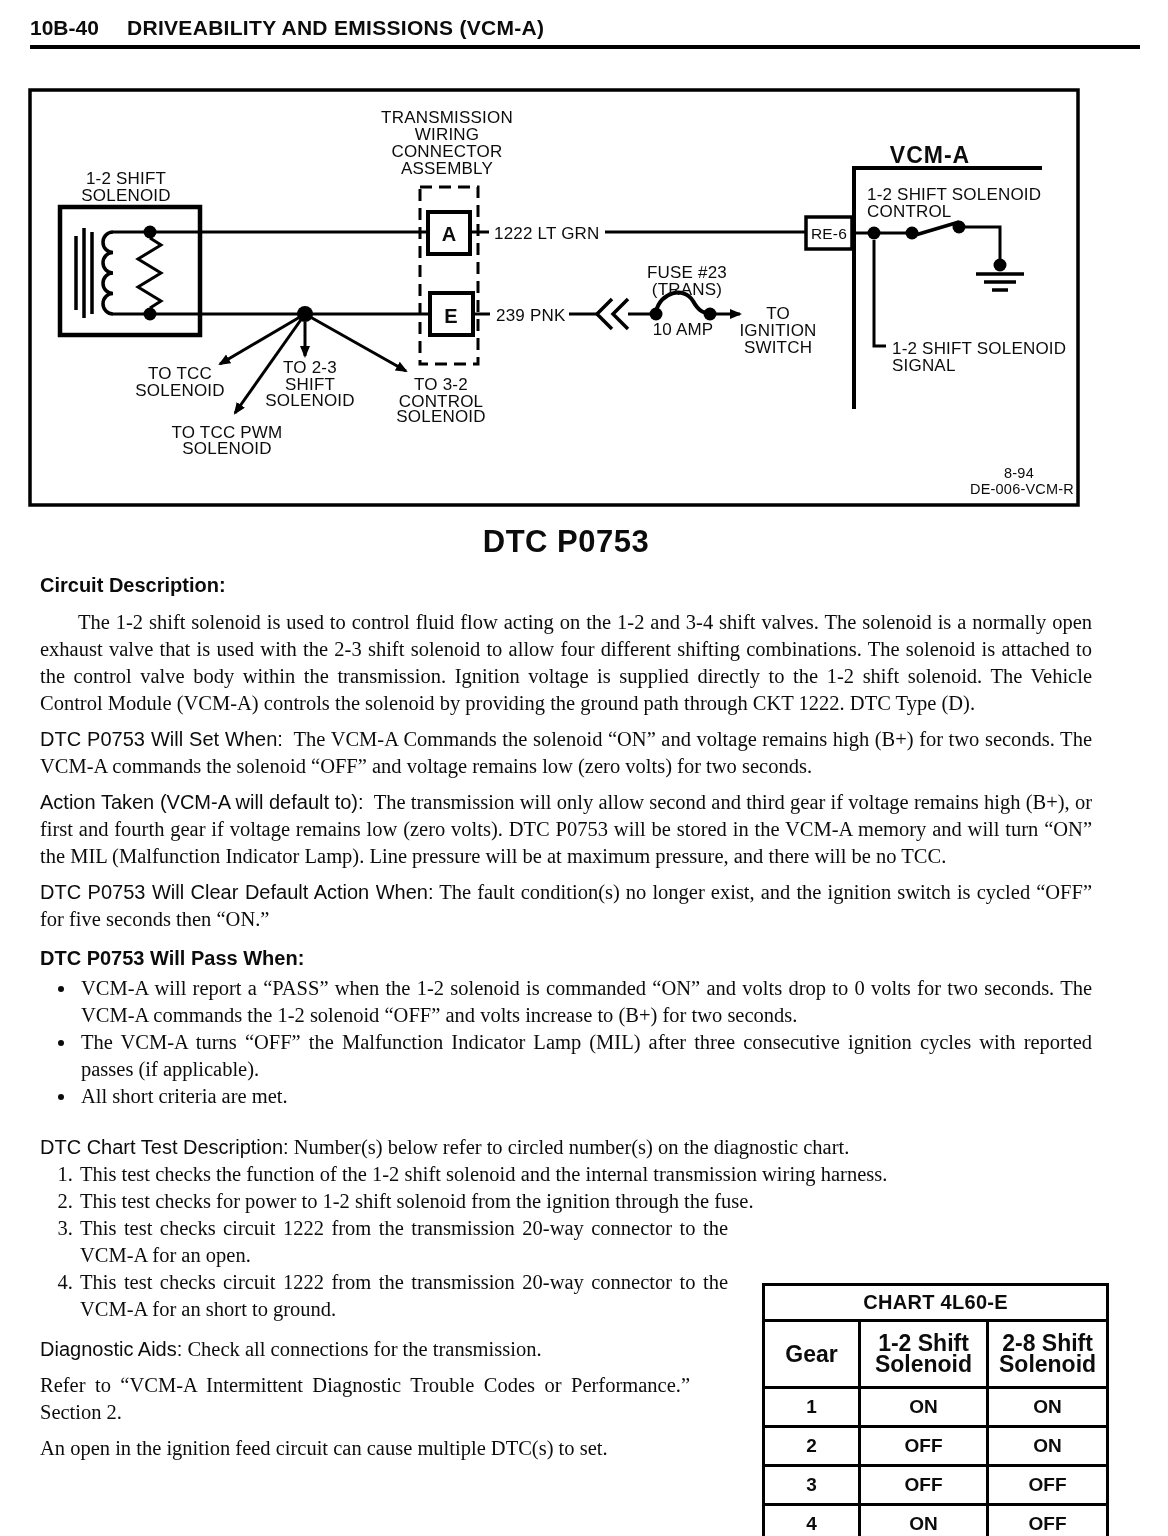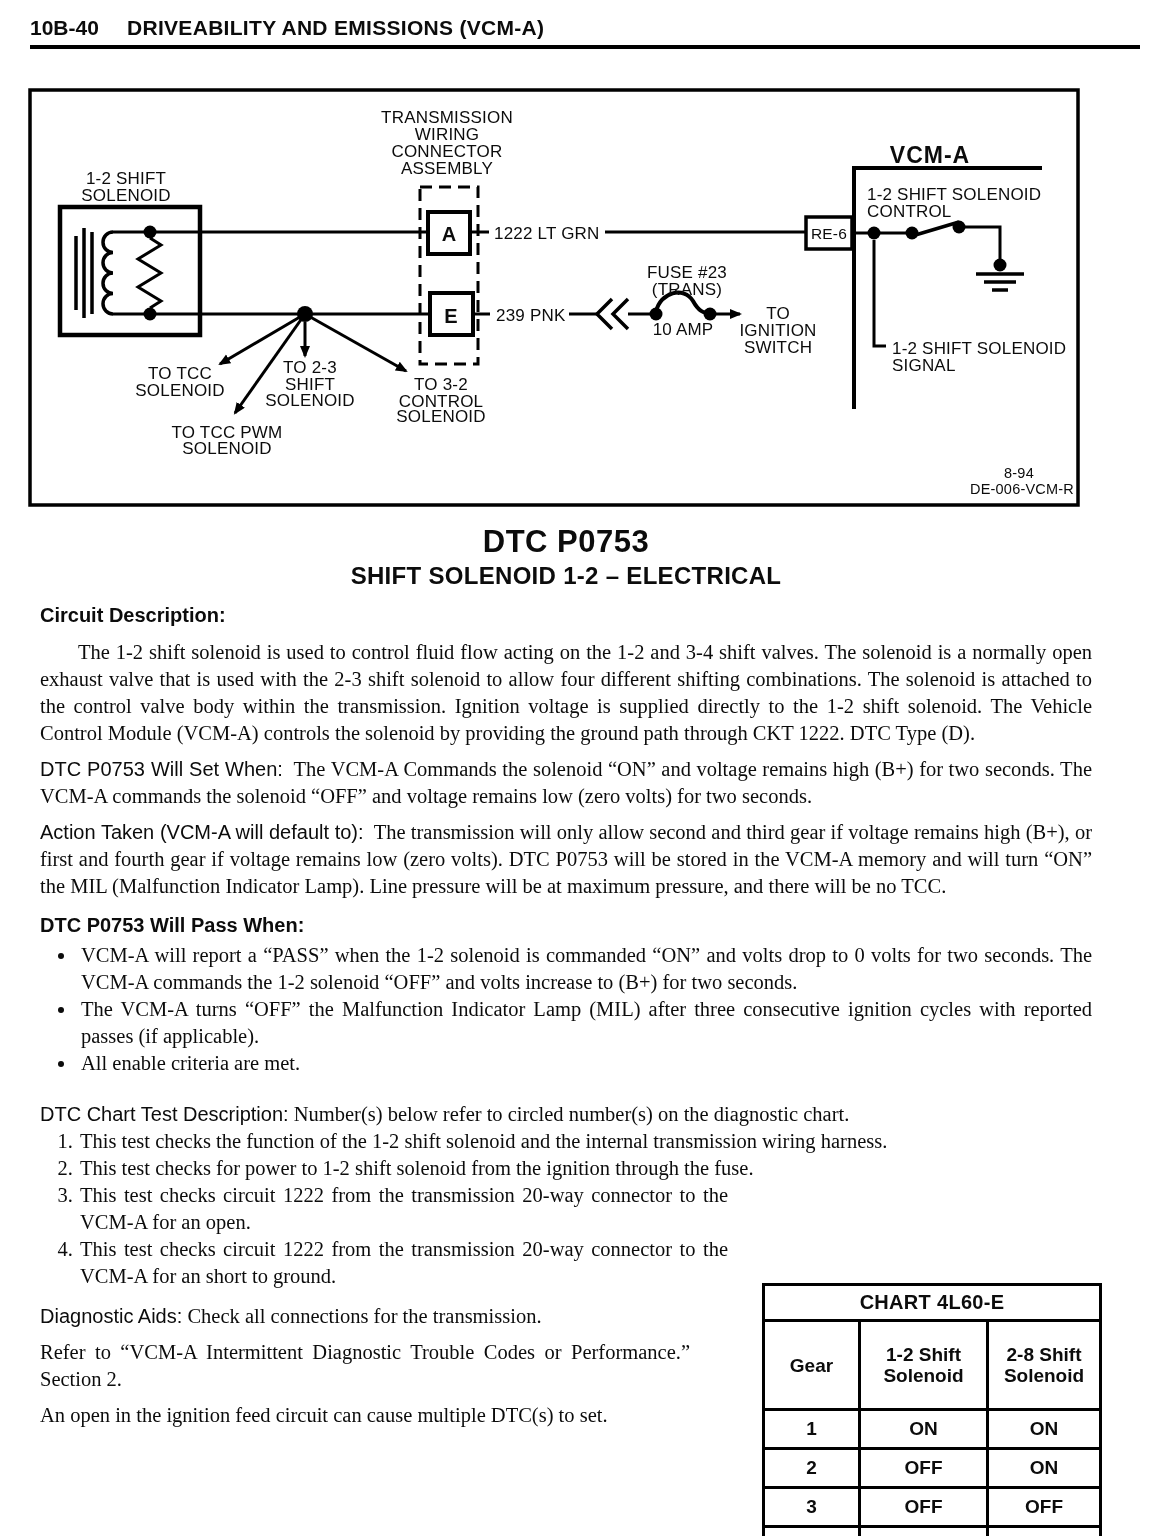--- a/index.html
+++ b/index.html
@@ -33,21 +33,21 @@
   .text ul li{font-size:20.5px;line-height:27px;text-align:justify;padding-left:4px;}
   .text ol{margin:0;padding-left:38px;}
   .text ol li{font-size:20.5px;line-height:27px;text-align:justify;padding-left:2px;}
   .indent{text-indent:38px;}
   .narrow{width:650px;}
   
   .chart-wrap{position:absolute;left:762px;top:1283px;}
   table.chart{border-collapse:collapse;font-family:"Liberation Sans",sans-serif;}
   table.chart th,table.chart td{border:3px solid #000;text-align:center;font-weight:bold;}
   td.title-cell{font-size:20px;height:31px;letter-spacing:.3px;}
-  th.colhead{font-size:19px;line-height:21px;height:52px;padding:17px 10px;}
+  th.colhead{font-size:23px;line-height:21px;height:52px;padding:6px 10px;}
   td.val{font-size:19px;height:34px;}
   col.c-gear{width:96px;} col.c-s12{width:128px;} col.c-s23{width:113px;}
 </style>
 </head>
 <body>
 
 <div class="pg-header">
   <span class="pg-num">10B-40</span>
   <span class="pg-title">DRIVEABILITY AND EMISSIONS (VCM-A)</span>
   <div class="pg-rule"></div>
@@ -167,35 +167,35 @@
 
   <g>
     <text x="991" y="390" text-anchor="middle" class="sm">8-94</text>
     <text x="994" y="406" text-anchor="middle" class="sm">DE-006-VCM-R</text>
   </g>
 </svg>
 </div>
 
 <div class="text">
   <h1>DTC P0753</h1>
-  <h2>SHIFT SOLENOID 1-2 – ELECTRICAL</h2>
 
   <h3>Circuit Description:</h3>
   <p class="tight indent">The 1-2 shift solenoid is used to control fluid flow acting on the 1-2 and 3-4 shift valves. The solenoid is a normally open exhaust valve that is used with the 2-3 shift solenoid to allow four different shifting combinations. The solenoid is attached to the control valve body within the transmission. Ignition voltage is supplied directly to the 1-2 shift solenoid. The Vehicle Control Module (VCM-A) controls the solenoid by providing the ground path through CKT 1222. DTC Type (D).</p>
 
   <p><span class="ihead">DTC P0753 Will Set When:</span>&nbsp; <span>The VCM-A Commands the solenoid “ON” and voltage remains high (B+) for two seconds. The VCM-A commands the solenoid “OFF” and voltage remains low (zero volts) for two seconds.</span></p>
 
   <p><span class="ihead">Action Taken (VCM-A will default to):</span>&nbsp; <span>The transmission will only allow second and third gear if voltage remains high (B+), or first and fourth gear if voltage remains low (zero volts). DTC P0753 will be stored in the VCM-A memory and will turn “ON” the MIL (Malfunction Indicator Lamp). Line pressure will be at maximum pressure, and there will be no TCC.</span></p>
 
+  <p><span class="ihead">DTC P0753 Will Clear Default Action When:</span> <span>The fault condition(s) no longer exist, and the ignition switch is cycled “OFF” for five seconds then “ON.”</span></p>
 
   <h3>DTC P0753 Will Pass When:</h3>
   <ul>
     <li>VCM-A will report a “PASS” when the 1-2 solenoid is commanded “ON” and volts drop to 0 volts for two seconds. The VCM-A commands the 1-2 solenoid “OFF” and volts increase to (B+) for two seconds.</li>
     <li>The VCM-A turns “OFF” the Malfunction Indicator Lamp (MIL) after three consecutive ignition cycles with reported passes (if applicable).</li>
-    <li>All enable criteria are met.</li>
+    <li>All short criteria are met.</li>
   </ul>
 
   <p style="margin-top:24px"><span class="ihead">DTC Chart Test Description:</span> <span>Number(s) below refer to circled number(s) on the diagnostic chart.</span></p>
   <ol>
     <li>This test checks the function of the 1-2 shift solenoid and the internal transmission wiring harness.</li>
     <li>This test checks for power to 1-2 shift solenoid from the ignition through the fuse.</li>
   </ol>
   <ol start="3" class="narrow">
     <li>This test checks circuit 1222 from the transmission 20-way connector to the VCM-A for an open.</li>
     <li>This test checks circuit 1222 from the transmission 20-way connector to the VCM-A for an short to ground.</li>

